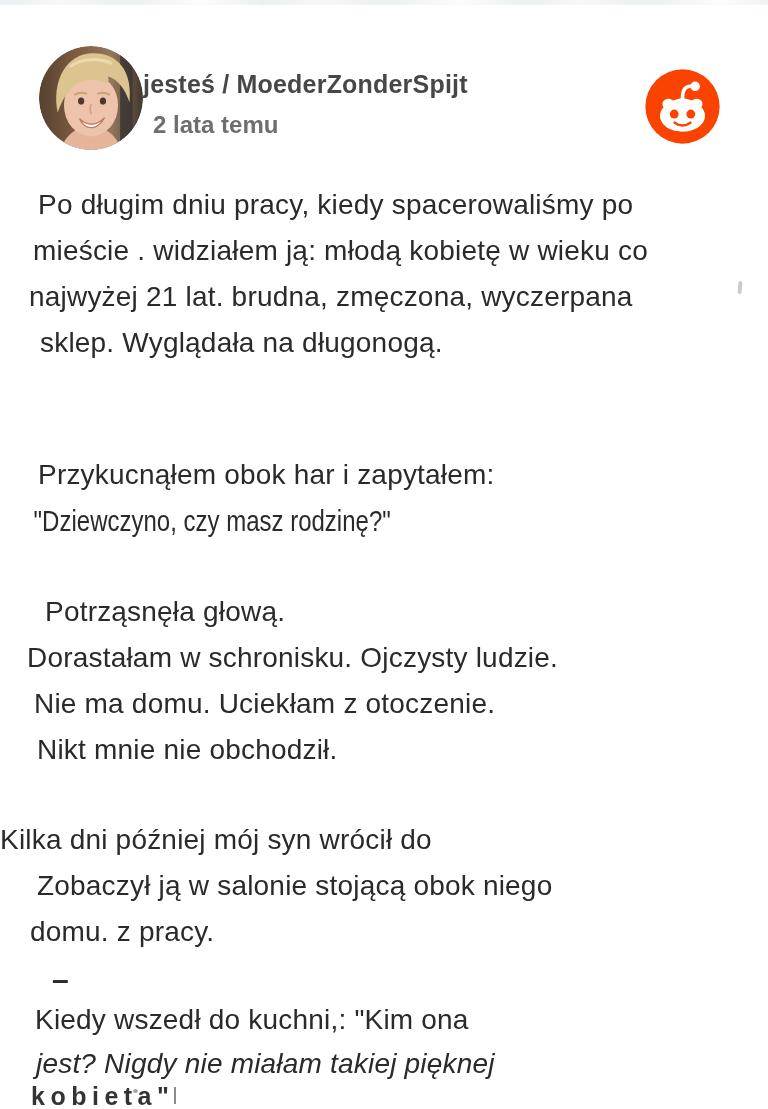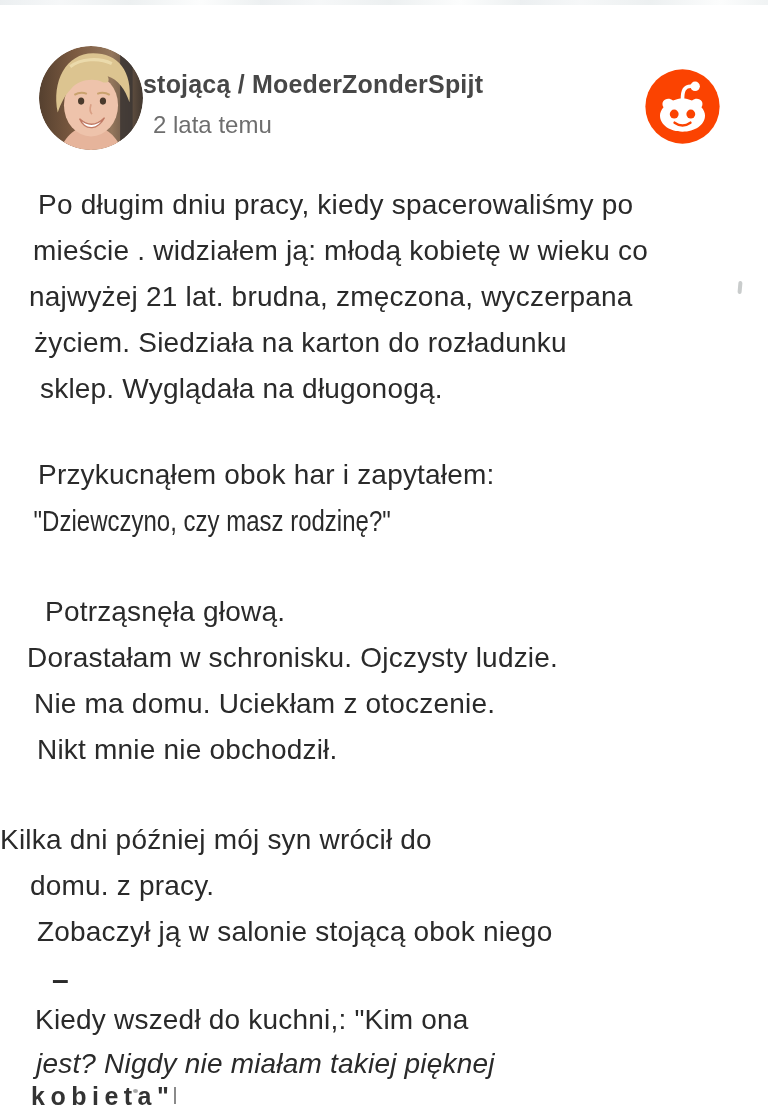--- a/index.html
+++ b/index.html
@@ -28,21 +28,21 @@
     overflow: hidden;
   }
   .avatar svg { display: block; width: 100%; height: 100%; }
   .username {
     position: absolute; left: 143px; top: 70px;
     font-size: 25px; font-weight: 700; color: #474747; letter-spacing: .2px;
     white-space: pre;
   }
   .timestamp {
     position: absolute; left: 153px; top: 111px;
-    font-size: 24px; font-weight: 400; color: #6e6e6e;
+    font-size: 24px; font-weight: 700; color: #6e6e6e;
     white-space: pre;
   }
   .reddit-logo {
     position: absolute; left: 643px; top: 67px;
     width: 79px; height: 79px;
   }
   .reddit-logo svg { display: block; width: 100%; height: 100%; }
 
   
   .para { position: absolute; left: 0; width: 624px; }
@@ -109,61 +109,60 @@
         <ellipse cx="40.5" cy="53" rx="3" ry="3.4" fill="#4a3a2c"></ellipse>
         <ellipse cx="61.5" cy="53" rx="3" ry="3.4" fill="#4a3a2c"></ellipse>
         <path d="M34,47 Q40,43.5 46,46" stroke="#c9a26e" stroke-width="2" fill="none"></path>
         <path d="M56,46 Q62,43.5 68,47" stroke="#c9a26e" stroke-width="2" fill="none"></path>
         <path d="M50,56 Q48,63 51,65.5" stroke="#d99f84" stroke-width="1.6" fill="none"></path>
         <path d="M39,70 Q51,81 63,69 Q58,78 51,78.5 Q43,79 39,70 Z" fill="#ffffff" stroke="#c17a64" stroke-width="1.3"></path>
       </g>
     </svg>
   </div>
 
-  <div class="username">stojącą / MoederZonderSpijt</div>
+  <div class="username">jesteś / MoederZonderSpijt</div>
   <div class="timestamp">2 lata temu</div>
 
   <div class="reddit-logo">
     <svg viewBox="0 0 100 100" aria-hidden="true">
       <circle cx="50" cy="50" r="47" fill="#FB4301"></circle>
       <path d="M50,41 C50,30 52,23 63,24.5" stroke="#ffffff" stroke-width="4.6" fill="none" stroke-linecap="round"></path>
       <circle cx="66" cy="24.5" r="6" fill="#ffffff"></circle>
       <path d="M26,51 C21,43 31,36.5 38,42.5 C42,40.5 46,39.8 50,39.8 C54,39.8 58,40.5 62,42.5 C69,36.5 79,43 74,51 C77,54.5 78.5,58 78.5,61.5 C78.5,73.5 65.5,82 50,82 C34.5,82 21.5,73.5 21.5,61.5 C21.5,58 23,54.5 26,51 Z" fill="#ffffff"></path>
       <circle cx="39.5" cy="59.5" r="5.6" fill="#FB4301"></circle>
       <circle cx="60.5" cy="59.5" r="5.6" fill="#FB4301"></circle>
       <path d="M40,70.5 Q50,77.5 60,70.5" stroke="#FB4301" stroke-width="3.2" fill="none" stroke-linecap="round"></path>
     </svg>
   </div>
 
   <div class="story">
 
     <div class="para" style="top:182px">
       <div class="line" style="padding-left:38px">Po długim dniu pracy, kiedy spacerowaliśmy po</div>
       <div class="line" style="padding-left:33px">mieście . widziałem ją: młodą kobietę w wieku co</div>
       <div class="line" style="padding-left:29px">najwyżej 21 lat. brudna, zmęczona, wyczerpana</div>
-      <div class="line" style="padding-left:34px">życiem. Siedziała na karton do rozładunku</div>
       <div class="line" style="padding-left:40px">sklep. Wyglądała na długonogą.</div>
     </div>
 
     <div class="para" style="top:452px">
       <div class="line" style="padding-left:38px">Przykucnąłem obok har i zapytałem:</div>
       <div class="line condensed" style="padding-left:42px">"Dziewczyno, czy masz rodzinę?"</div>
     </div>
 
     <div class="para" style="top:589px">
       <div class="line" style="padding-left:45px">Potrząsnęła głową.</div>
       <div class="line" style="padding-left:27px">Dorastałam w schronisku. Ojczysty ludzie.</div>
       <div class="line" style="padding-left:34px">Nie ma domu. Uciekłam z otoczenie.</div>
       <div class="line" style="padding-left:37px">Nikt mnie nie obchodził.</div>
     </div>
 
     <div class="para" style="top:817px">
       <div class="line" style="">Kilka dni później mój syn wrócił do</div>
+      <div class="line" style="padding-left:37px">Zobaczył ją w salonie stojącą obok niego</div>
       <div class="line" style="padding-left:30px">domu. z pracy.</div>
-      <div class="line" style="padding-left:37px">Zobaczył ją w salonie stojącą obok niego</div>
     </div>
 
     <div class="dash-line">–</div>
     <div class="line l15">Kiedy wszedł do kuchni,: "Kim ona</div>
     <div class="line l16">jest? Nigdy nie miałam takiej pięknej</div>
     <div class="line l17">kobieta"</div>
 
   </div>
 
   <div class="art-tick-right"></div>

